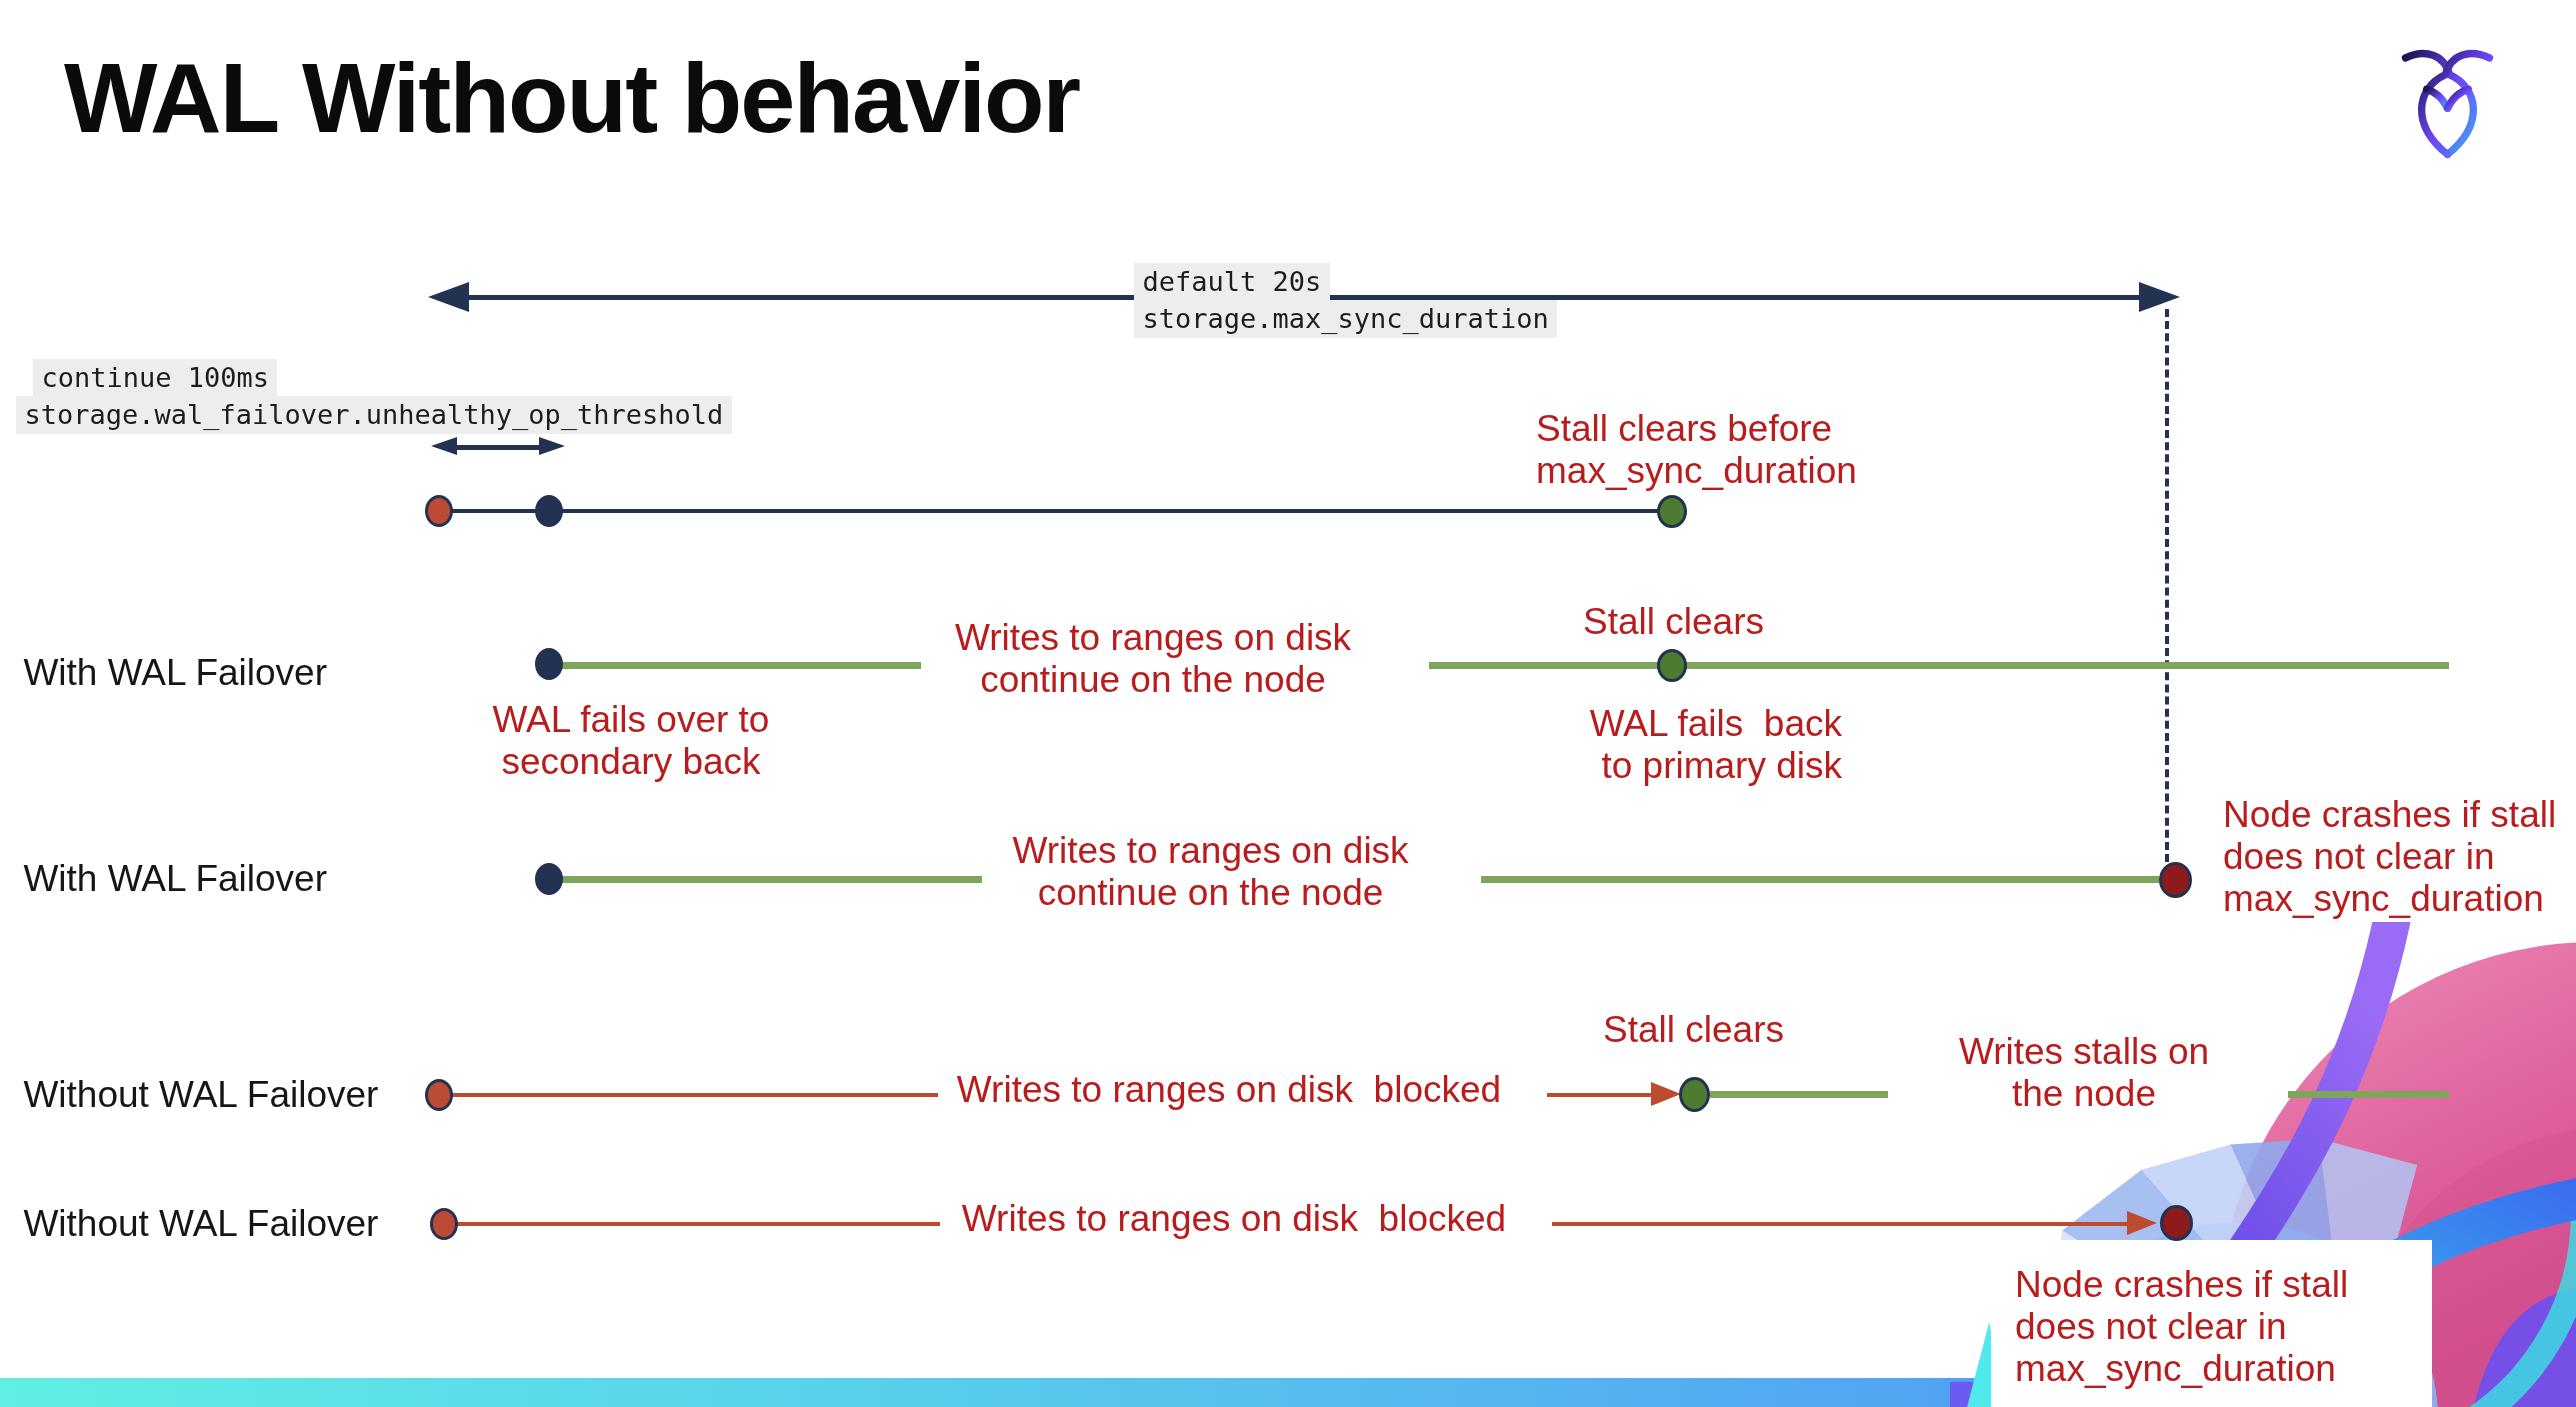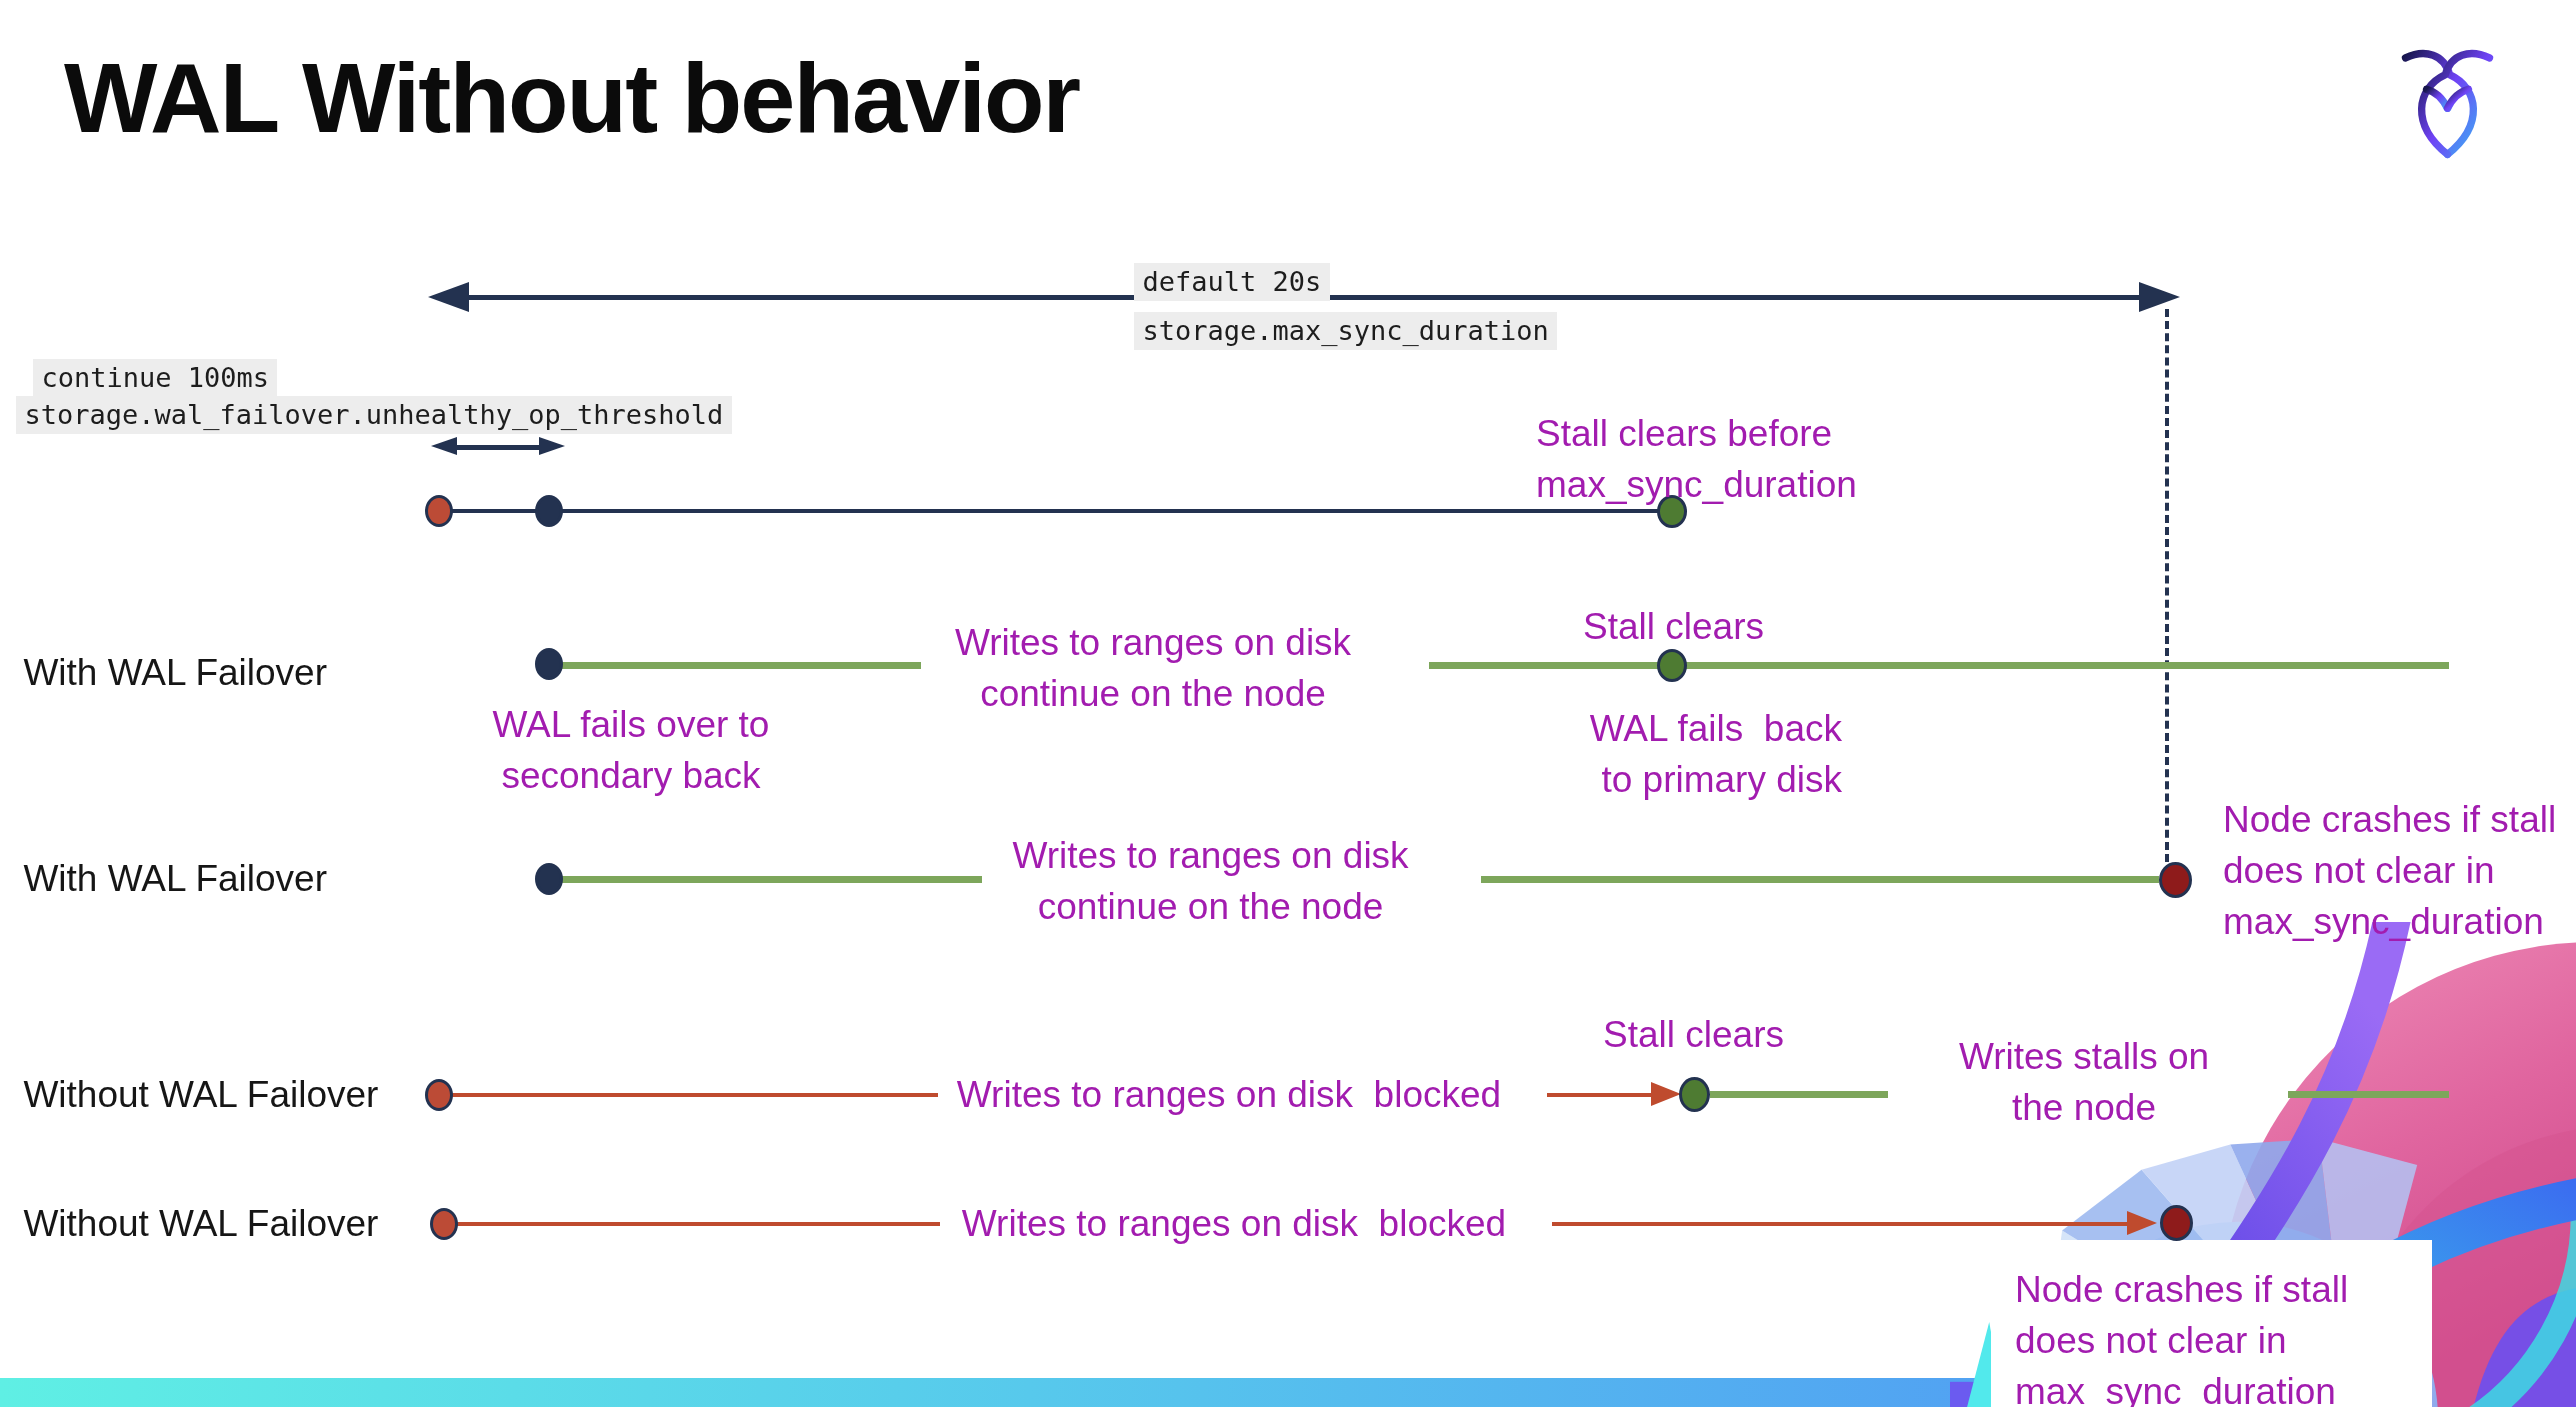--- a/index.html
+++ b/index.html
@@ -27,21 +27,21 @@
   .arrowhead { position:absolute; width:0; height:0; z-index:4; }
 
   .dashed-v { position:absolute; left:2165px; top:309px; height:553px; width:0;
               border-left:4.7px dashed #233250; z-index:3; }
 
   .mono-label { position:absolute; font-family:"DejaVu Sans Mono", monospace;
                 font-size:27px; line-height:36px; padding:0.9px 8.4px; background:#EDEDED;
                 color:#1d1d1d; z-index:5; white-space:pre; }
 
   .row-label { position:absolute; font-size:37px; line-height:44px; color:#161616; z-index:5; }
-  .note { position:absolute; font-size:37px; line-height:51px; color:#a21caf;
+  .note { position:absolute; font-size:37px; line-height:42px; color:#b91c1c;
           white-space:pre-wrap; z-index:5; }
   .center { text-align:center; }
   .right  { text-align:right; }
 
   .bottom-bar { position:absolute; left:0; top:1378px; width:2576px; height:30px; z-index:1;
                 background:linear-gradient(90deg,#5FEFE4 0%, #57C9EC 40%, #4E8AF6 100%); }
 
   .artwork { position:absolute; left:1950px; top:922px; width:626px; height:486px; z-index:2; }
 
   .crash-box { position:absolute; left:1991px; top:1240px; width:441px; height:167px;
@@ -69,21 +69,21 @@
       <path d="M 50 102 L 50 61"></path>
       <path d="M 50 61 C 45 51 38 45 30 43"></path>
       <path d="M 50 61 C 55 51 62 45 70 43"></path>
     </g>
   </svg>
 
   <div class="hline navy" style="left:465px; top:295px; width:1677px; height:4.7px;"></div>
   <div class="arrowhead" style="left:428px; top:282px; border-top:15px solid transparent; border-bottom:15px solid transparent; border-right:41px solid #233250;"></div>
   <div class="arrowhead" style="left:2139px; top:282px; border-top:15px solid transparent; border-bottom:15px solid transparent; border-left:41px solid #233250;"></div>
   <div class="mono-label" style="left:1134px; top:263px;">default 20s</div>
-  <div class="mono-label" style="left:1134px; top:300px;margin-top:12px;">storage.max_sync_duration</div>
+  <div class="mono-label" style="left:1134px; top:300px;">storage.max_sync_duration</div>
 
   <div class="mono-label" style="left:33px; top:359px;">continue 100ms</div>
   <div class="mono-label" style="left:16px; top:396px;">storage.wal_failover.unhealthy_op_threshold</div>
   <div class="hline navy" style="left:453px; top:445px; width:90px; height:4.7px;"></div>
   <div class="arrowhead" style="left:431px; top:437px; border-top:9.3px solid transparent; border-bottom:9.3px solid transparent; border-right:26px solid #233250;"></div>
   <div class="arrowhead" style="left:539px; top:437px; border-top:9.3px solid transparent; border-bottom:9.3px solid transparent; border-left:26px solid #233250;"></div>
 
   <div class="dashed-v"></div>
 
   <div class="hline navy" style="left:439px; top:509px; width:1232px; height:3.7px;"></div>

